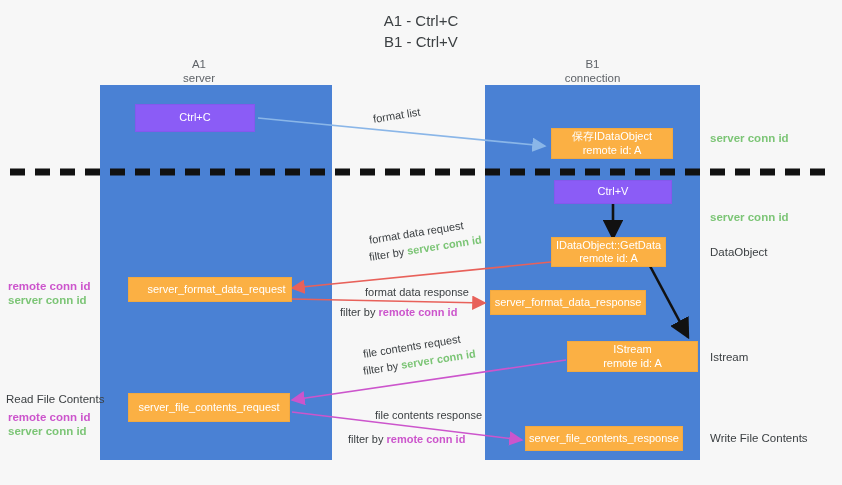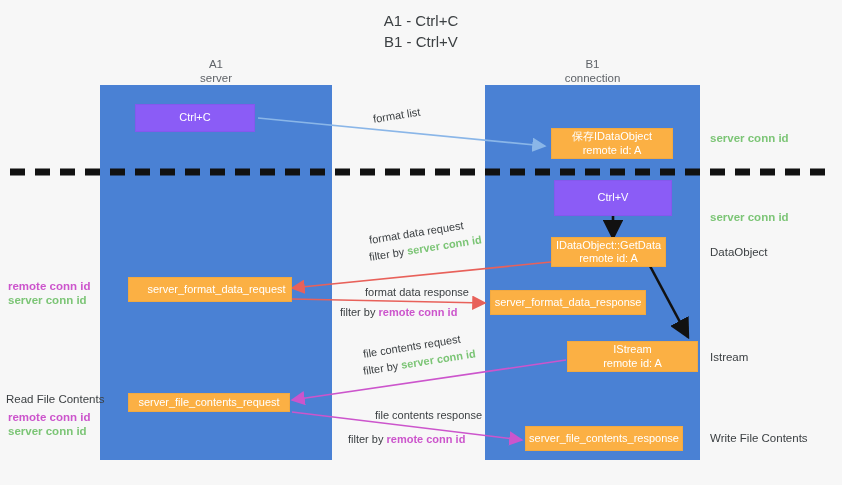--- a/index.html
+++ b/index.html
@@ -36,21 +36,21 @@
   .lane-a { left: 100px; top: 85px; width: 232px; height: 375px; }
   .lane-b { left: 485px; top: 85px; width: 215px; height: 375px; }
 
   .lane-head {
     position: absolute;
     text-align: center;
     font-size: 11.5px;
     line-height: 14px;
     color: #5f6368;
   }
-  .lane-head-a { left: 100px; top: 57px; width: 232px; }
+  .lane-head-a { left: 83px; top: 57px; width: 232px; }
   .lane-head-b { left: 485px; top: 57px; width: 215px; }
   .lane-head .ln1 { display: block; }
   .lane-head .ln2 { display: block; }
 
   .title {
     position: absolute;
     left: 0; top: 10px;
     width: 842px;
     text-align: center;
     font-size: 15px;
@@ -150,30 +150,30 @@
   </svg>
 
   <div class="box box-green" style="left:135px; top:104px; width:120px; height:28px;">
     <span>Ctrl+C</span>
   </div>
 
   <div class="box box-orange" style="left:128px; top:277px; width:164px; height:25px;padding-left:13px;">
     <span>server_format_data_request</span>
   </div>
 
-  <div class="box box-orange" style="left:128px; top:393px; width:162px; height:19px;text-align:center;">
+  <div class="box box-orange" style="left:128px; top:393px; width:162px; height:29px;text-align:center;">
     <span>server_file_contents_request</span>
   </div>
 
   <div class="box box-orange" style="left:551px; top:128px; width:122px; height:31px;">
     <span>保存IDataObject</span>
     <span>remote id: A</span>
   </div>
 
-  <div class="box box-green" style="left:554px; top:180px; width:118px; height:36px;">
+  <div class="box box-green" style="left:554px; top:180px; width:118px; height:24px;">
     <span>Ctrl+V</span>
   </div>
 
   <div class="box box-orange" style="left:551px; top:237px; width:115px; height:30px;">
     <span>IDataObject::GetData</span>
     <span>remote id: A</span>
   </div>
 
   <div class="box box-orange" style="left:490px; top:290px; width:156px; height:25px;">
     <span>server_format_data_response</span>

